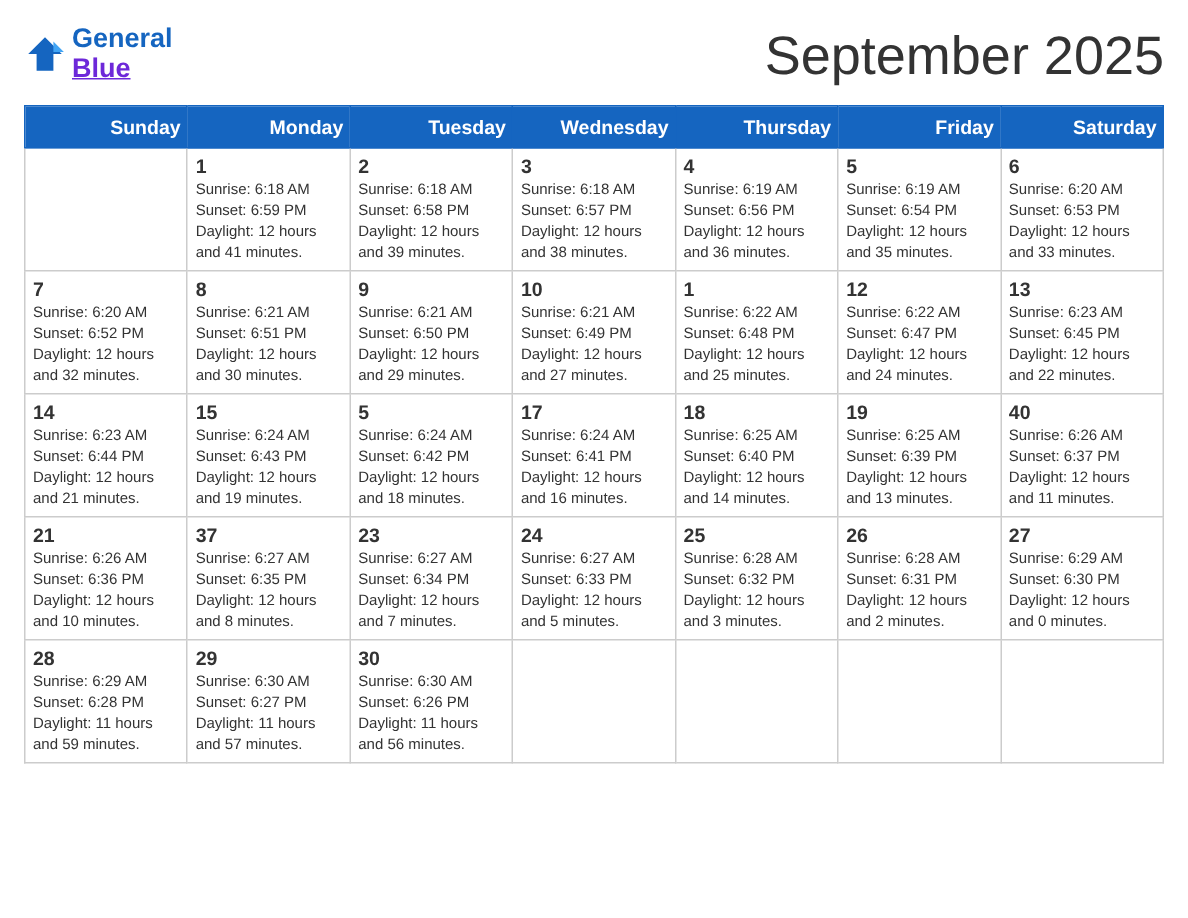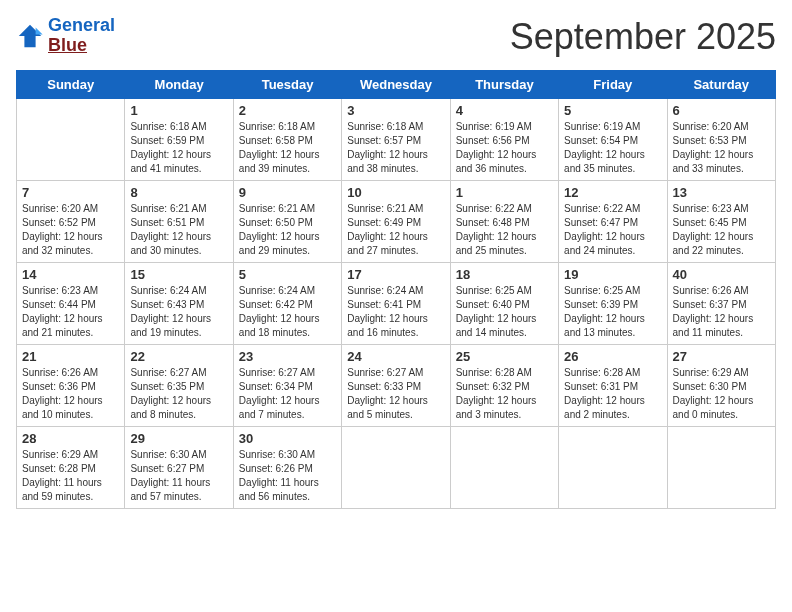--- a/index.html
+++ b/index.html
@@ -48,21 +48,21 @@
     }
     .calendar {
       width: 100%;
       border-collapse: collapse;
       border: 1px solid #ccc;
     }
     .calendar th {
       background-color: #1565c0;
       color: white;
       padding: 6px 4px;
-      text-align: center;
+      text-align: right;
       font-size: 13px;
       border: 1px solid #1565c0;
     }
     .calendar td {
       border: 1px solid #ccc;
       vertical-align: top;
       padding: 4px 5px;
       font-size: 10.5px;
       color: #333;
       width: calc(100% / 7);
@@ -88,21 +88,21 @@
 
 <div class="header">
   <div class="logo">
     <svg class="logo-icon" viewBox="0 0 40 40">
       <rect x="0" y="0" width="40" height="40" fill="white"></rect>
       <polygon points="20,4 36,20 28,20 28,36 12,36 12,20 4,20" fill="#1565c0"></polygon>
       <polygon points="28,8 38,18 28,18" fill="#42a5f5"></polygon>
     </svg>
     <div class="logo-text">
       <span>General</span><br>
-      <span style="color:#7f1d1d;text-decoration:underline;">Blue</span>
+      <span style="color:#6d28d9;text-decoration:underline;">Blue</span>
     </div>
   </div>
   <div class="title-block">
     <div class="month-title">September 2025</div>
   </div>
 </div>
 
 <table class="calendar">
   <thead>
     <tr>
@@ -265,21 +265,21 @@
       </tr>
       <tr>
         <td>
           <span class="day-num">21</span>
           <div class="day-info" style="white-space: pre-line;">Sunrise: 6:26 AM
 Sunset: 6:36 PM
 Daylight: 12 hours
 and 10 minutes.</div>
         </td>
         <td>
-          <span class="day-num">22</span>
+          <span class="day-num">37</span>
           <div class="day-info" style="white-space: pre-line;">Sunrise: 6:27 AM
 Sunset: 6:35 PM
 Daylight: 12 hours
 and 8 minutes.</div>
         </td>
         <td>
           <span class="day-num">23</span>
           <div class="day-info" style="white-space: pre-line;">Sunrise: 6:27 AM
 Sunset: 6:34 PM
 Daylight: 12 hours

